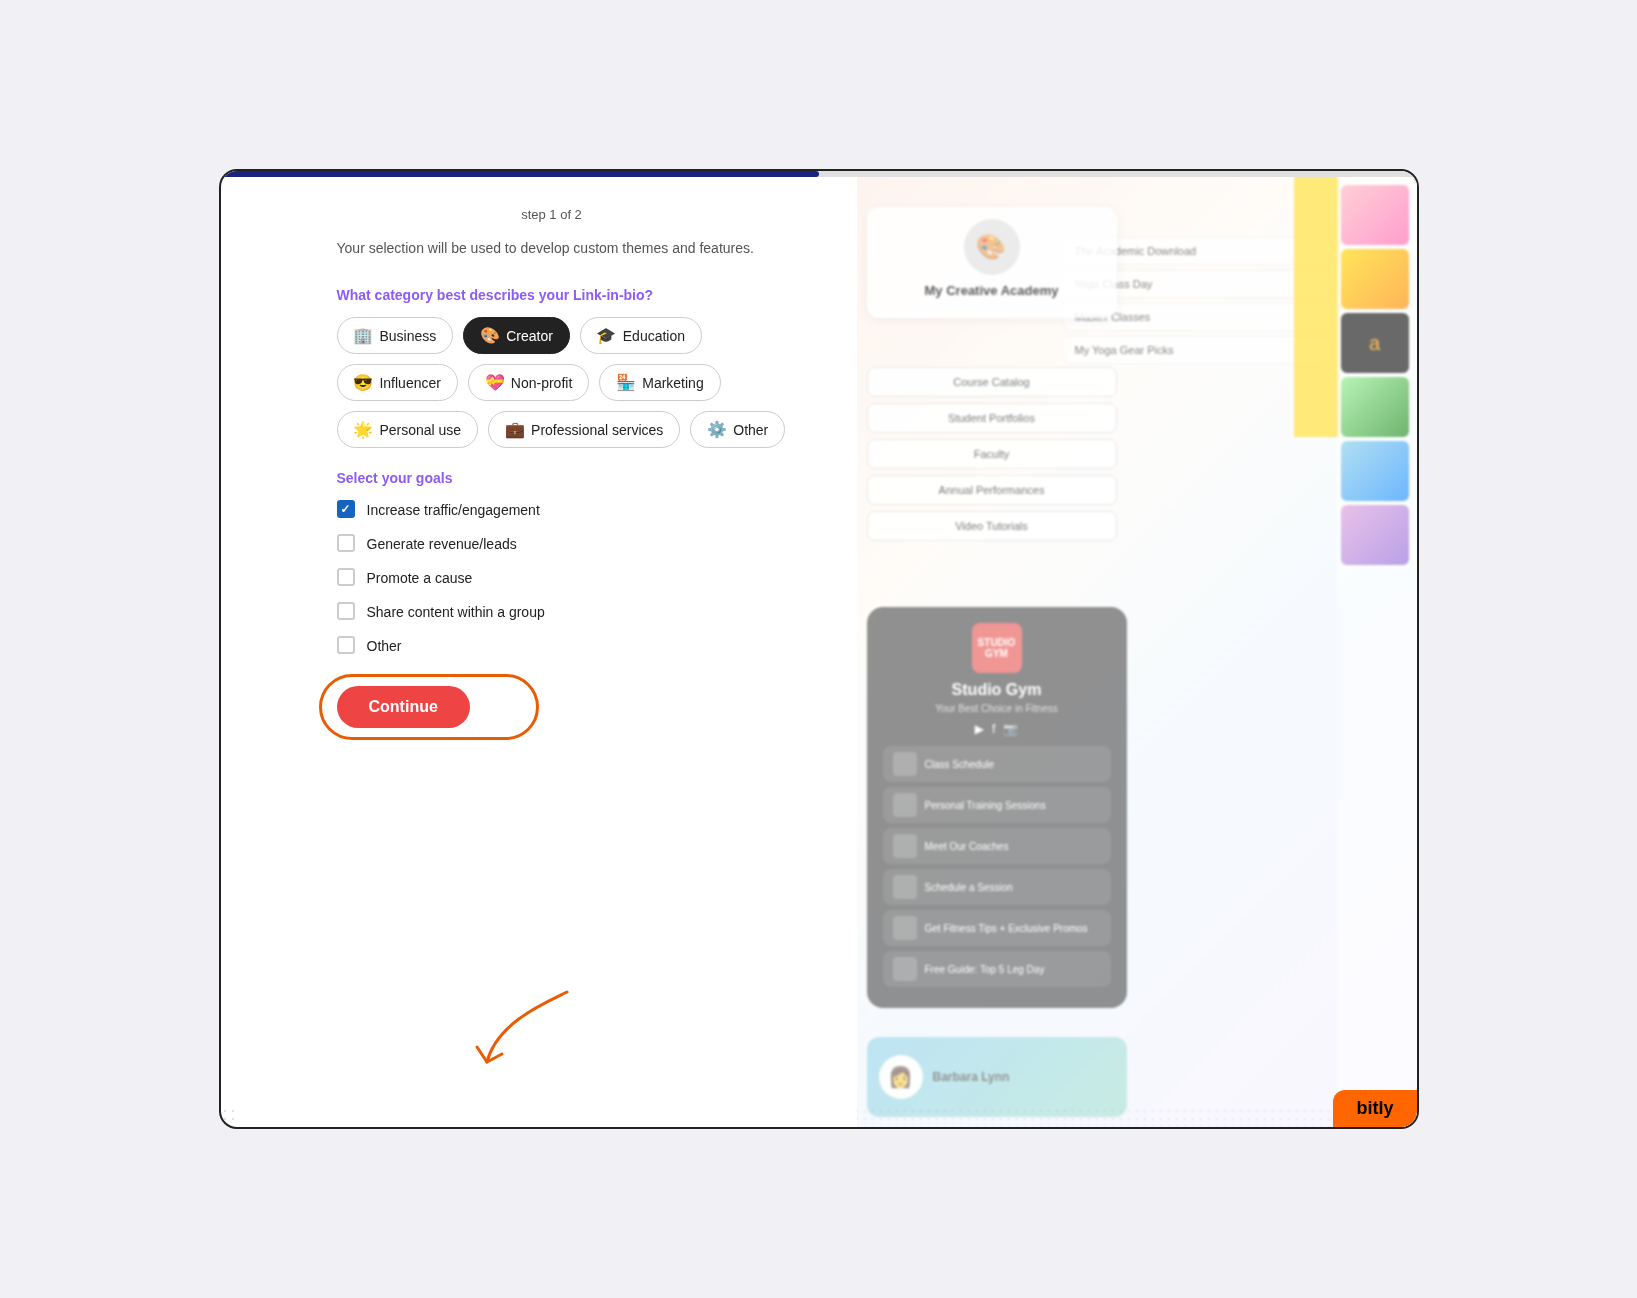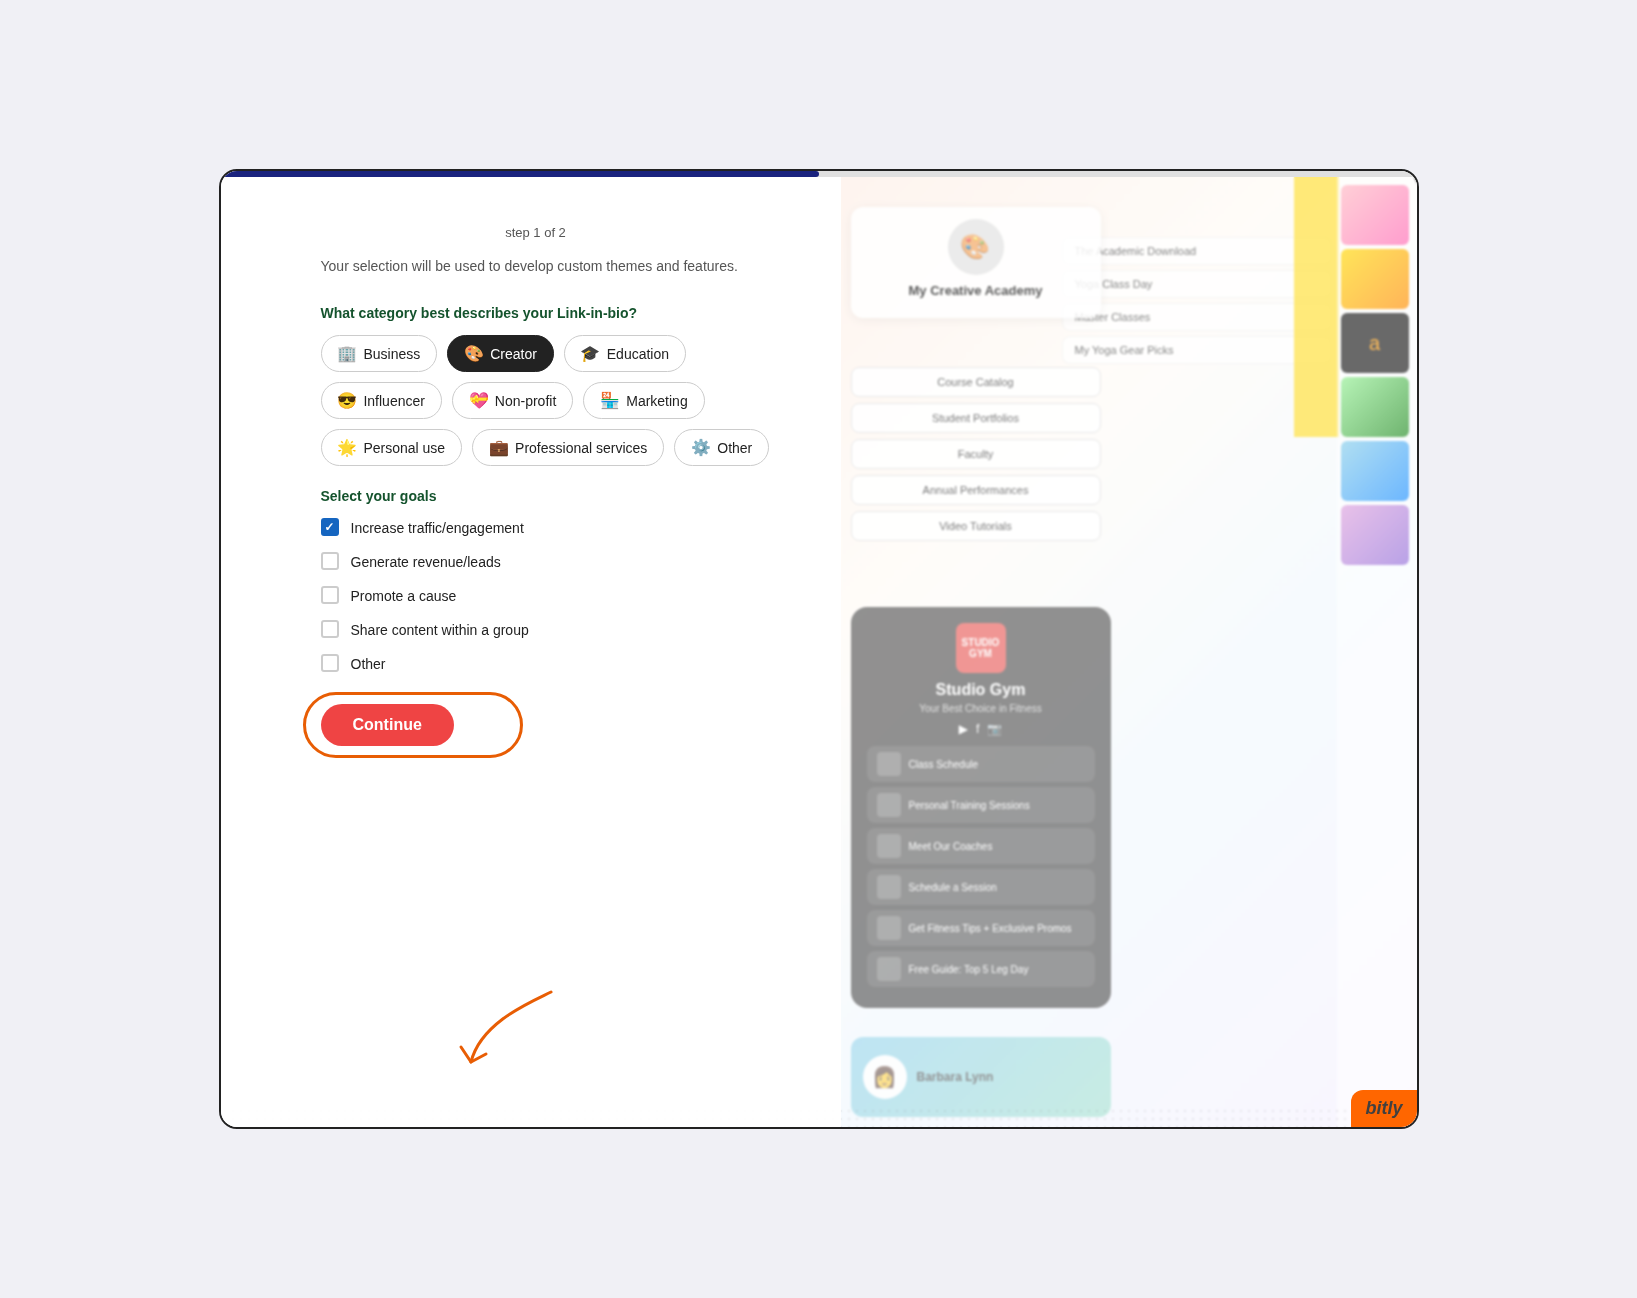--- a/index.html
+++ b/index.html
@@ -41,25 +41,26 @@
       display: flex;
       flex: 1;
       overflow: hidden;
       position: relative;
     }
 
     
     .left-panel {
       width: 620px;
       min-width: 620px;
-      padding: 48px 50px 30px 100px;
+      padding: 30px 50px 30px 100px;
       overflow-y: auto;
       position: relative;
       z-index: 2;
       background: rgba(255,255,255,0.97);
+      margin-left: 16px;
     }
 
     .step-label {
       font-size: 13px;
       color: #555;
       margin-bottom: 16px;
       text-align: center;
       margin-left: -40px;
     }
 
@@ -73,21 +74,21 @@
     .form-subtitle {
       font-size: 14px;
       color: #555;
       margin-bottom: 28px;
       line-height: 1.5;
     }
 
     .section-label {
       font-size: 14px;
       font-weight: 700;
-      color: #14532d;
+      color: #8b5cf6;
       margin-bottom: 14px;
     }
 
     .category-grid {
       display: flex;
       flex-wrap: wrap;
       gap: 10px;
       margin-bottom: 22px;
     }
 
@@ -263,26 +264,25 @@
       background: #ffd700;
       opacity: 0.8;
     }
 
     
     .bitly-logo {
       position: absolute;
       bottom: 0;
       right: 0;
       background: #ff6600;
-      color: #404040;
+      color: #000000;
       font-size: 18px;
       font-weight: 900;
-      padding: 8px 14px;
+      padding: 8px 23px;
       border-radius: 12px 0 12px 0;
-      font-style: italic;
       z-index: 10;
     }
 
     .dots-bottom {
       position: absolute;
       bottom: 0;
       left: 0;
       right: 0;
       height: 20px;
       background-image: radial-gradient(circle, #333 1px, transparent 1px);

